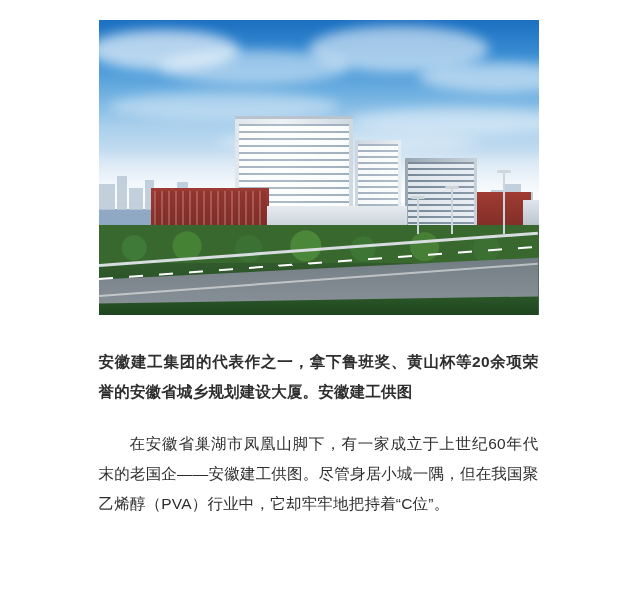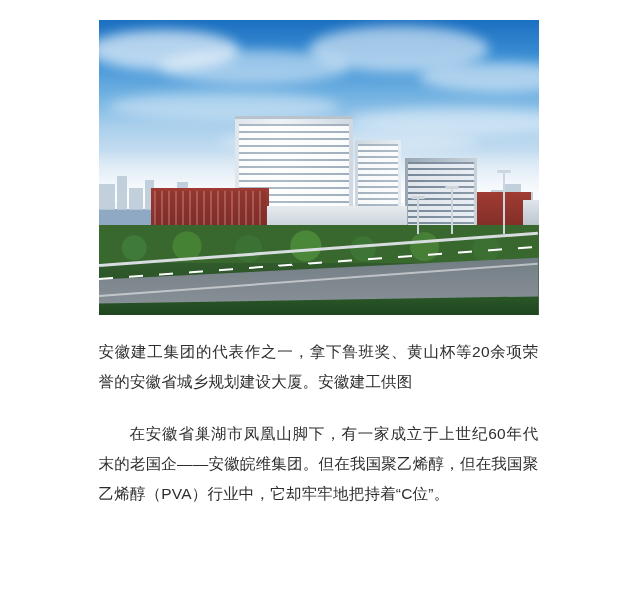--- a/index.html
+++ b/index.html
@@ -210,21 +210,22 @@
   .caption, .para {
     width: 440px;
     margin: 0 auto;
     color: #2e2e2e;
     font-size: 15.5px;
     line-height: 30px;
     text-align: justify;
     letter-spacing: .2px;
   }
   .caption {
-    margin-top: 22px;
+    margin-top: 32px;
+    font-weight: bold;
   }
   .subhead {
     width: 440px;
     margin: 26px auto 0 auto;
     font-size: 15.5px;
     line-height: 30px;
     font-weight: bold;
     color: #1f1f1f;
     text-indent: 2em;
   }
@@ -292,15 +293,15 @@
 
       <div class="pole" style="left:404px;top:150px;height:64px"></div>
       <div class="pole" style="left:352px;top:166px;height:48px"></div>
       <div class="pole" style="left:318px;top:176px;height:38px"></div>
     </div>
   </div>
 
   <p class="caption">安徽建工集团的代表作之一，拿下鲁班奖、黄山杯等20余项荣誉的安徽省城乡规划建设大厦。安徽建工供图</p>
 
 
-  <p class="para">在安徽省巢湖市凤凰山脚下，有一家成立于上世纪60年代末的老国企——安徽皖维集团。但在我国聚乙烯醇，但在我国聚乙烯醇（PVA）行业中，它却牢牢地把持着“C位”。</p>
+  <p class="para">在安徽省巢湖市凤凰山脚下，有一家成立于上世纪60年代末的老国企——安徽建工供图。尽管身居小城一隅，但在我国聚乙烯醇（PVA）行业中，它却牢牢地把持着“C位”。</p>
 
 </div>
 
 </body></html>

